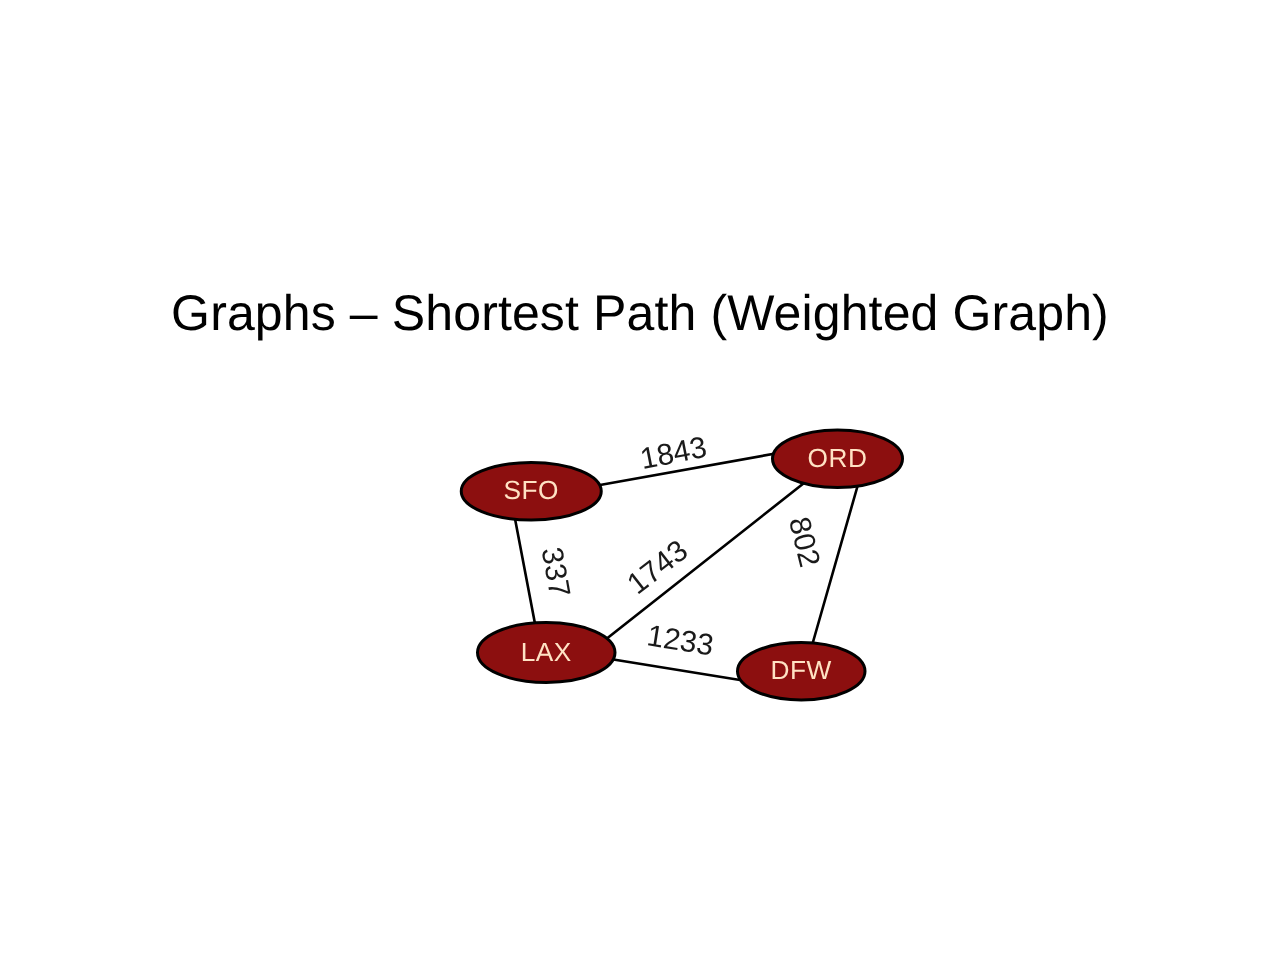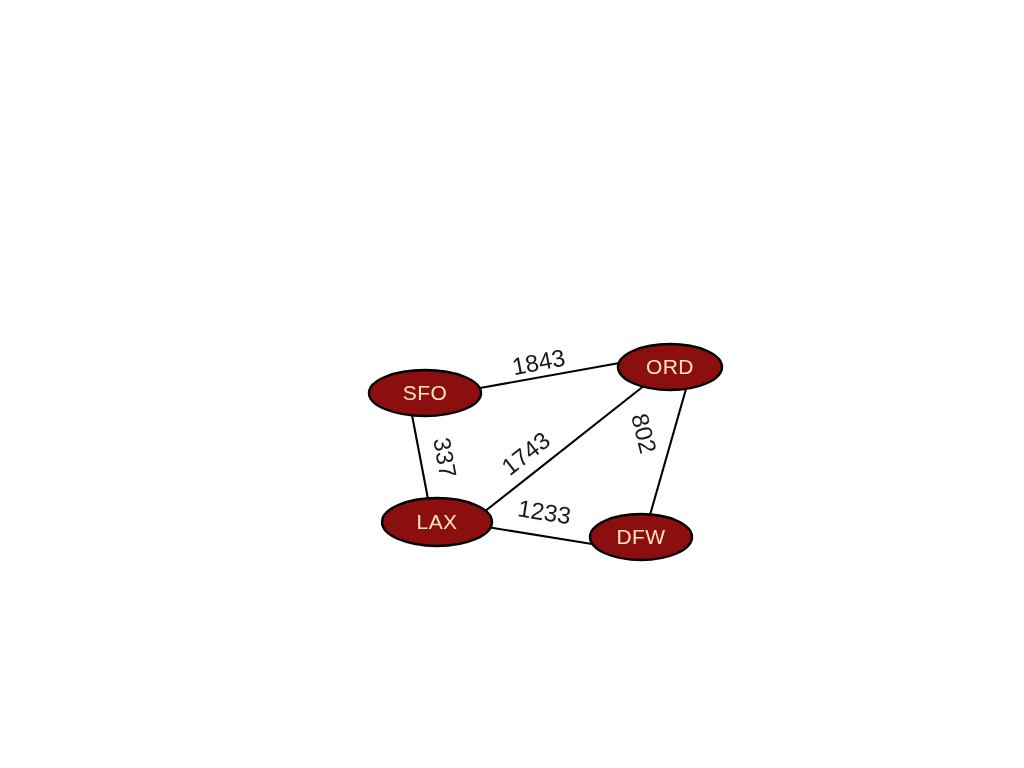--- a/index.html
+++ b/index.html
@@ -78,20 +78,21 @@
     fill: #1a1a1a;
     text-anchor: middle;
     dominant-baseline: middle;
   }
 </style>
 </head>
 <body style="background: rgb(255, 255, 255);">
 
 <div id="slide" style="background: rgb(255, 255, 255);">
 
+  <div id="slide-title">Graphs – Shortest Path (Weighted Graph)</div>
 
   <div id="graph-figure">
     <svg id="graph-svg" viewBox="0 0 1024 768" xmlns="http://www.w3.org/2000/svg">
 
       <g>
         <line class="edge-line" x1="480" y1="388" x2="625" y2="362" stroke="#000000"></line>
         <line class="edge-line" x1="412" y1="415" x2="428" y2="499" stroke="#000000"></line>
         <line class="edge-line" x1="484" y1="512" x2="645" y2="385" stroke="#000000"></line>
         <line class="edge-line" x1="686" y1="389" x2="650" y2="515" stroke="#000000"></line>
         <line class="edge-line" x1="487" y1="527" x2="592" y2="544" stroke="#000000"></line>

